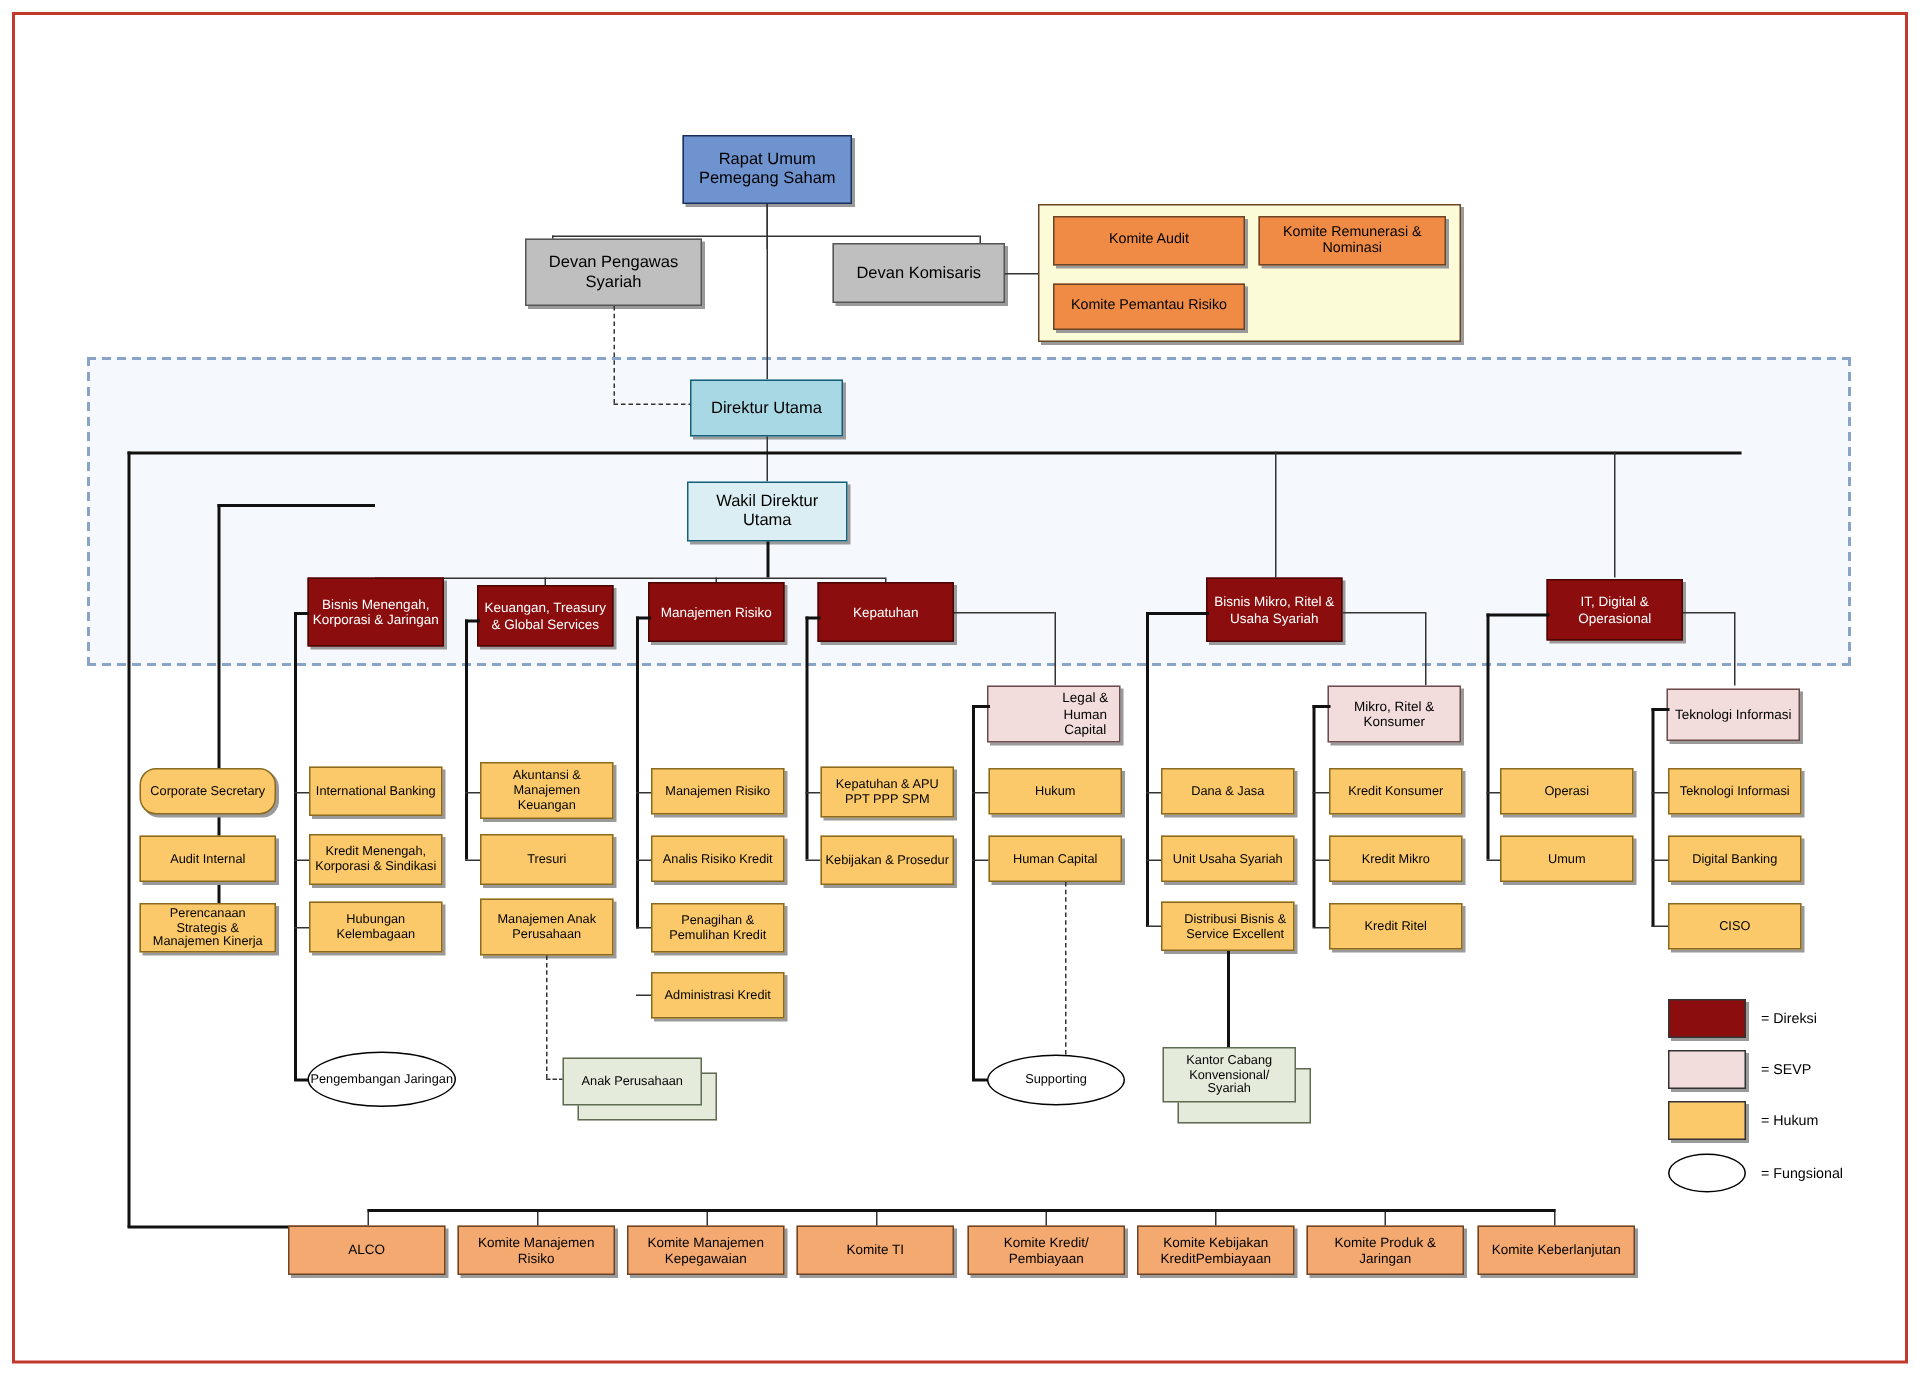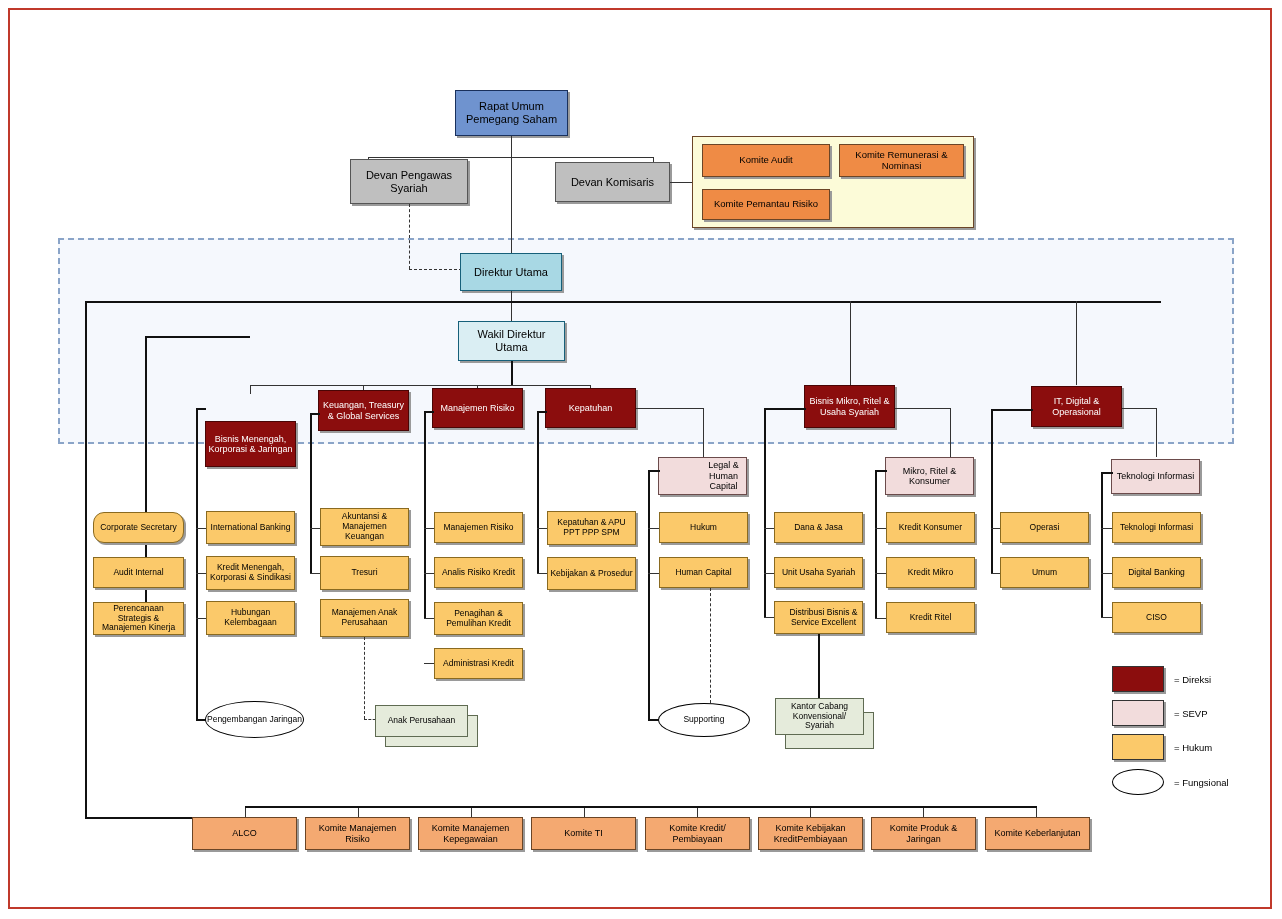--- a/index.html
+++ b/index.html
@@ -130,21 +130,21 @@
   <div class="ln lnv" style="left:850px;top:301px;height:84px;"></div>
   <div class="ln lnv" style="left:1076px;top:301px;height:84px;"></div>
 
   <div class="ln lnv ln-thick" style="left:511px;top:361px;width:1.5px;height:24px;"></div>
   <div class="ln lnh" style="left:250px;top:385px;width:340px;"></div>
   <div class="ln lnv" style="left:250px;top:385px;height:9px;"></div>
   <div class="ln lnv" style="left:363px;top:385px;height:9px;"></div>
   <div class="ln lnv" style="left:477px;top:385px;height:9px;"></div>
   <div class="ln lnv" style="left:590px;top:385px;height:9px;"></div>
 
-  <div class="node n-direksi" style="left:205px;top:385px;width:91px;height:46px;margin-top:36px;">
+  <div class="node n-direksi" style="left:205px;top:385px;width:91px;height:46px;">
     <span>Bisnis Menengah, Korporasi &amp; Jaringan</span>
   </div>
   <div class="node n-direksi" style="left:318px;top:390px;width:91px;height:41px;">
     <span>Keuangan, Treasury &amp; Global Services</span>
   </div>
   <div class="node n-direksi" style="left:432px;top:388px;width:91px;height:40px;">
     <span>Manajemen Risiko</span>
   </div>
   <div class="node n-direksi" style="left:545px;top:388px;width:91px;height:40px;">
     <span>Kepatuhan</span>

